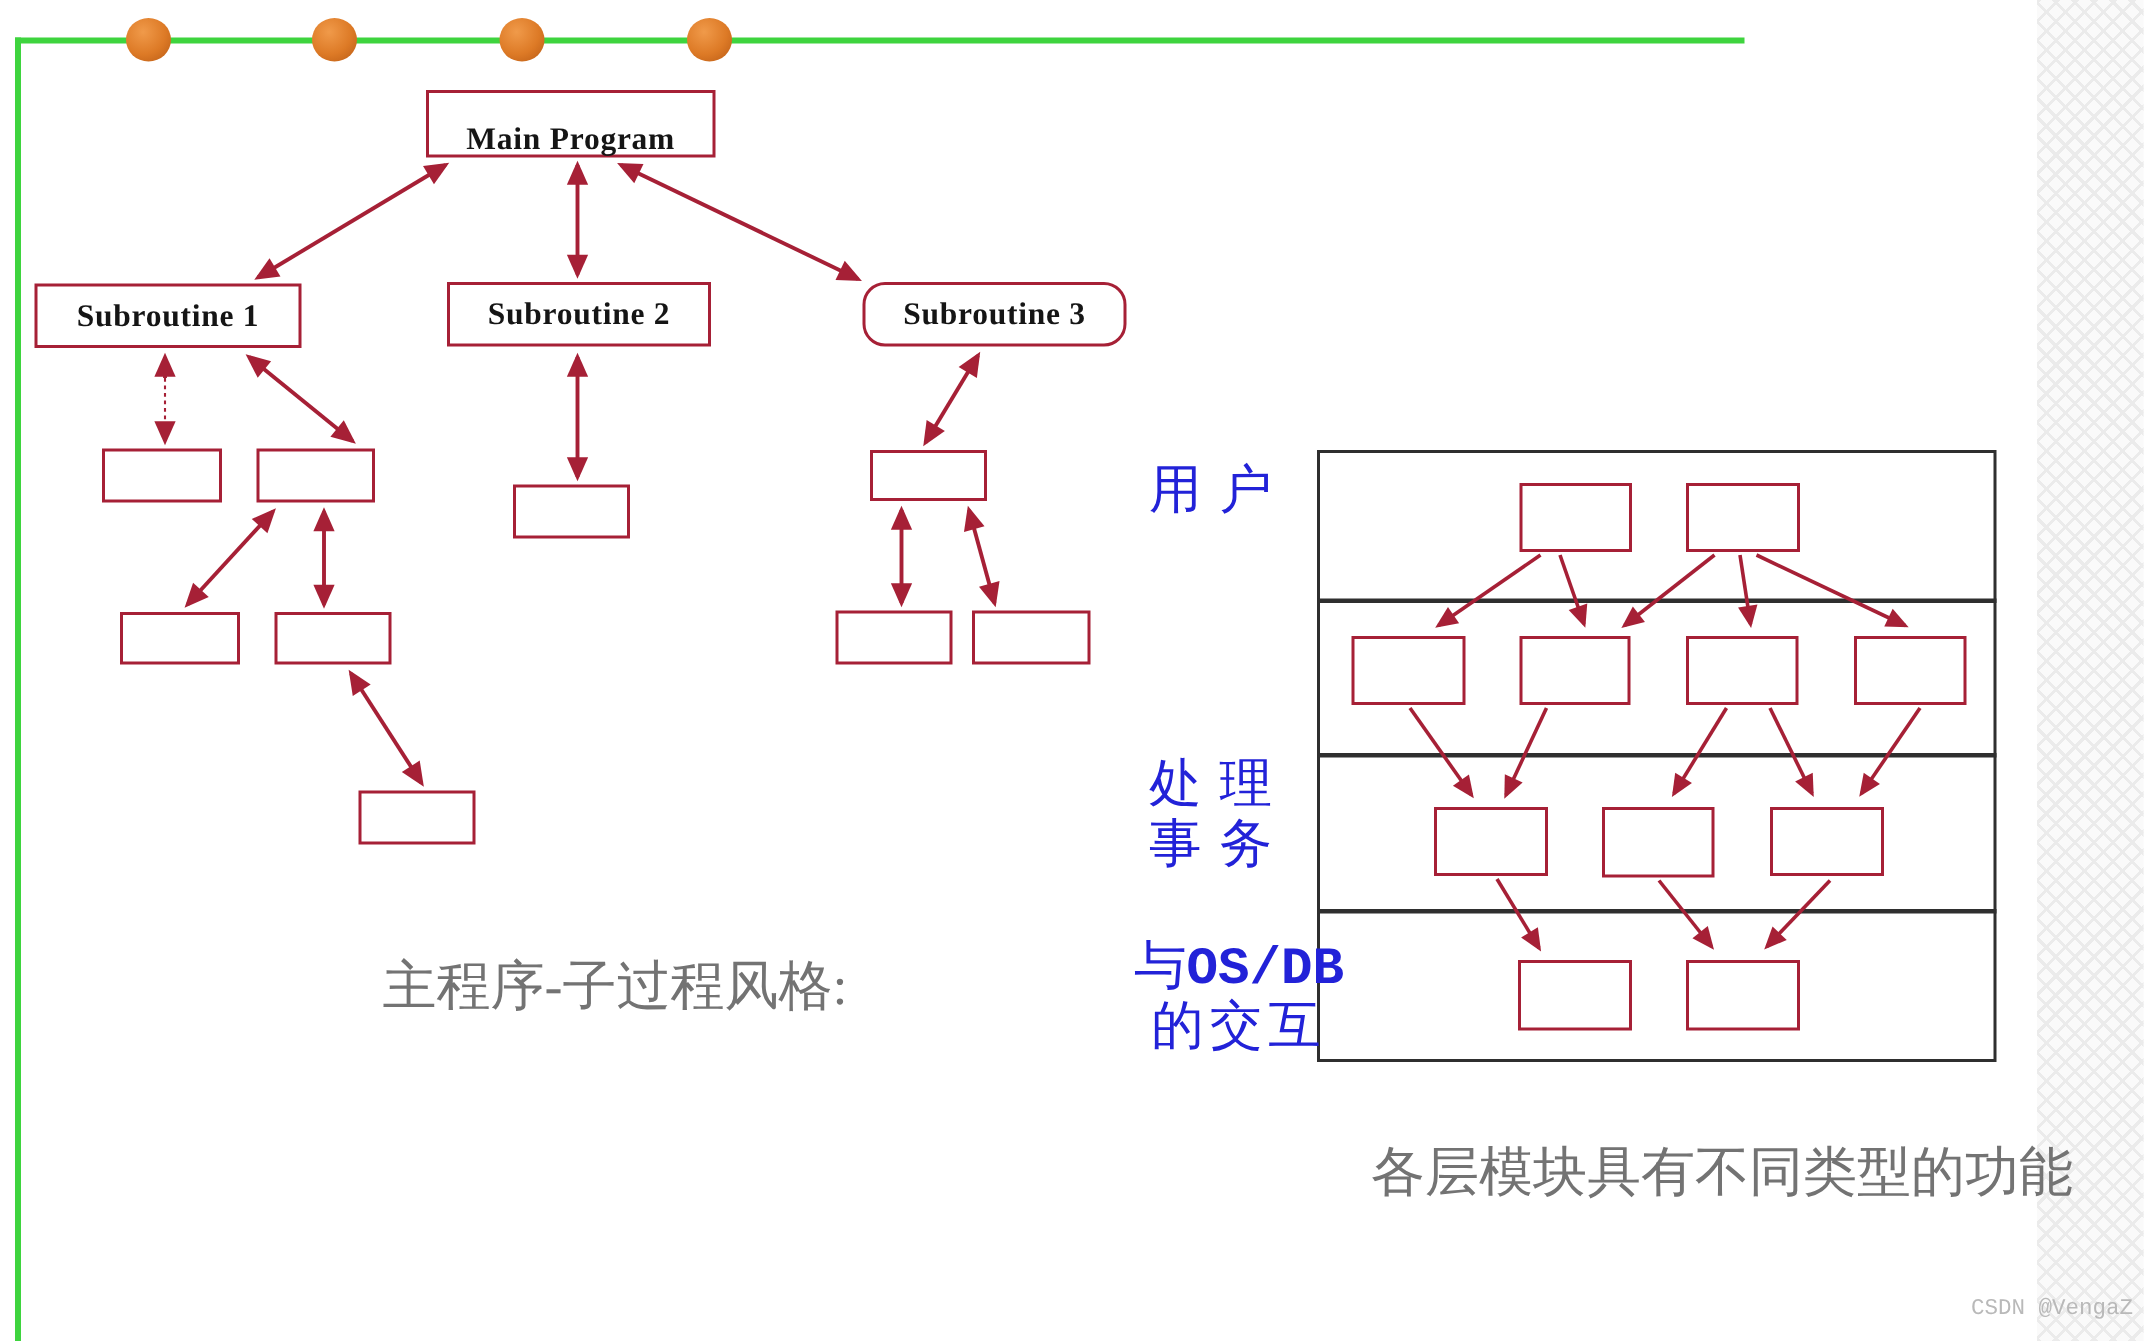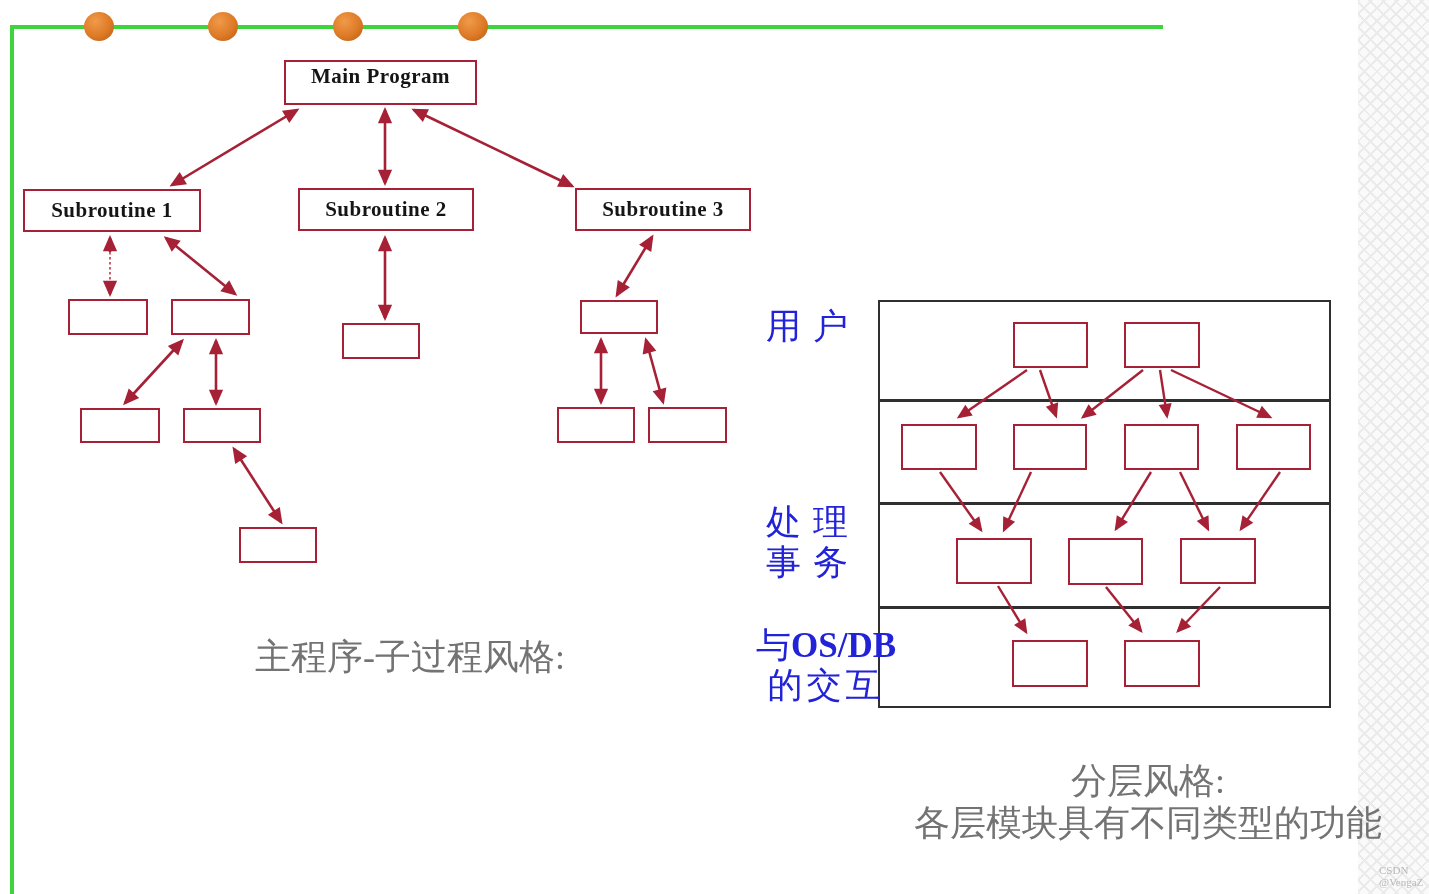--- a/index.html
+++ b/index.html
@@ -20,24 +20,24 @@
   .bullet{position:absolute;top:12px;width:30px;height:29px;border-radius:50%;z-index:2;
     background:radial-gradient(circle at 38% 32%, #f09a4a, #dd7a26 55%, #b85a14 100%);}
   .bullet.b1{left:84px;} .bullet.b2{left:208px;} .bullet.b3{left:333px;} .bullet.b4{left:458px;}
 
   
   .mbox{position:absolute;box-sizing:border-box;border:2.5px solid #a62036;background:#ffffff;
         z-index:2;display:flex;align-items:center;justify-content:center;
         font-weight:bold;font-size:21px;color:#151515;letter-spacing:.5px;}
   .lbox{position:absolute;box-sizing:border-box;border:2.2px solid #a62036;background:#ffffff;z-index:2;}
 
-  #box-main{left:284px;top:60px;width:193px;height:45px;align-items:flex-start;padding-top:2px;}
+  #box-main{left:284px;top:60px;width:193px;height:45px;align-items:flex-start;padding-top:18px;}
   #box-sub1{left:23px;top:189px;width:178px;height:43px;}
   #box-sub2{left:298px;top:188px;width:176px;height:43px;}
-  #box-sub3{left:575px;top:188px;width:176px;height:43px;}
+  #box-sub3{left:575px;top:188px;width:176px;height:43px;border-radius:15px;}
   #box-a{left:68px;top:299px;width:80px;height:36px;}
   #box-b{left:171px;top:299px;width:79px;height:36px;}
   #box-c{left:80px;top:408px;width:80px;height:35px;}
   #box-d{left:183px;top:408px;width:78px;height:35px;}
   #box-e{left:239px;top:527px;width:78px;height:36px;}
   #box-s2c{left:342px;top:323px;width:78px;height:36px;}
   #box-f{left:580px;top:300px;width:78px;height:34px;}
   #box-g{left:557px;top:407px;width:78px;height:36px;}
   #box-h{left:648px;top:407px;width:79px;height:36px;}
 
@@ -59,32 +59,32 @@
   #l4b1{left:1012px;top:640px;width:76px;height:47px;}
   #l4b2{left:1124px;top:640px;width:76px;height:47px;}
 
   
   .layer-label{position:absolute;width:170px;text-align:center;color:#2222d8;z-index:3;
                font-size:35px;line-height:40px;font-family:"Liberation Serif", serif;}
   .layer-label .sp{letter-spacing:12px;display:block;}
   #label-ui{left:728px;top:307px;}
   #label-logic{left:728px;top:406px;}
   #label-trans{left:728px;top:503px;}
-  #label-osdb{left:740px;top:626px;width:172px;}
+  #label-osdb{left:740px;top:626px;width:172px;font-family:Liberation Mono, monospace;}
   #label-osdb .latin{font-weight:bold;letter-spacing:0;}
   #label-osdb .cn2{letter-spacing:4px;display:block;}
 
   
   .caption{position:absolute;text-align:center;color:#737373;z-index:3;
            font-size:36px;line-height:40px;font-family:"Liberation Serif", serif;}
   #caption-left{left:100px;top:637px;width:620px;}
   #caption-right{left:878px;top:760px;width:540px;line-height:42px;}
 
-  .watermark{position:absolute;left:1379px;top:864px;z-index:4;color:#b9b9b9;
-             font-size:11px;font-family:Liberation Serif, serif;}
+  .watermark{position:absolute;left:1314px;top:864px;z-index:4;color:#b9b9b9;
+             font-size:15px;font-family:Liberation Mono, monospace;}
 
   svg.arrows{position:absolute;left:0;top:0;z-index:3;pointer-events:none;}
 </style>
 </head>
 <body>
 
 <div class="texture-strip"></div>
 
 <div class="green-line-h"></div>
 <div class="green-line-v"></div>
@@ -135,21 +135,20 @@
 </div>
 <div class="layer-label" id="label-osdb">
   <span><span>与</span><span class="latin">OS/DB</span></span>
   <span class="cn2">的交互</span>
 </div>
 
 <div class="caption" id="caption-left">
   <div>主程序-子过程风格:</div>
 </div>
 <div class="caption" id="caption-right">
-  <div>分层风格:</div>
   <div>各层模块具有不同类型的功能</div>
 </div>
 
 <div class="watermark">CSDN @VengaZ</div>
 
 <svg class="arrows" width="1429" height="894" viewBox="0 0 1429 894">
   <defs>
     <marker id="ah" viewBox="0 0 10 10" refX="8.2" refY="5" markerWidth="7" markerHeight="6.2" orient="auto-start-reverse">
       <path d="M0,0.6 L10,5 L0,9.4 z" fill="#a62036"></path>
     </marker>

